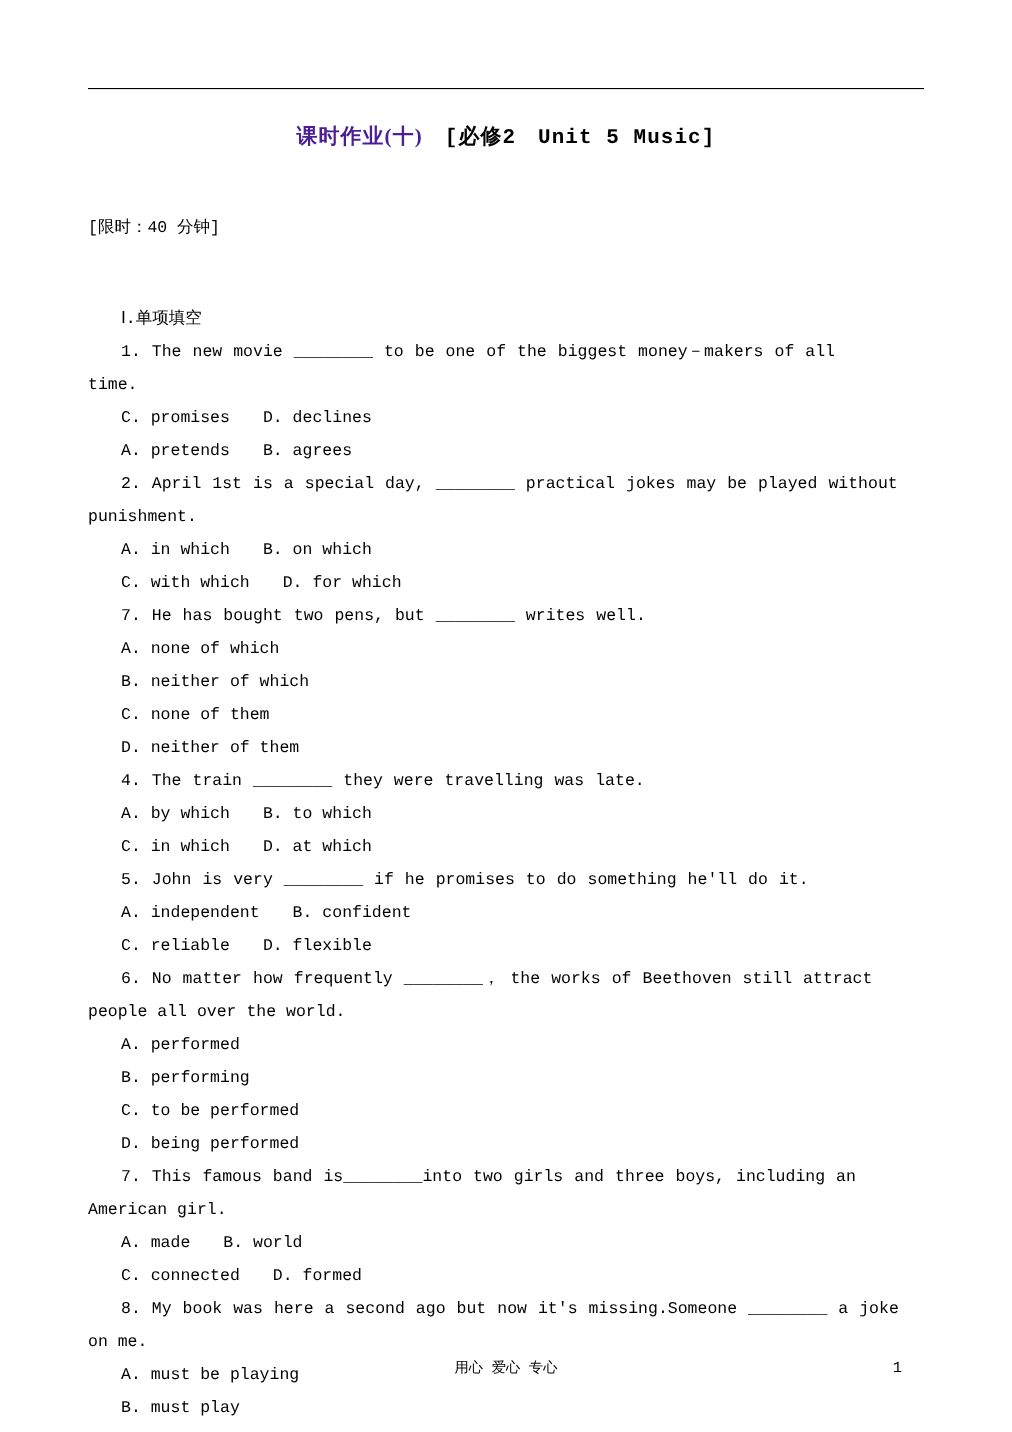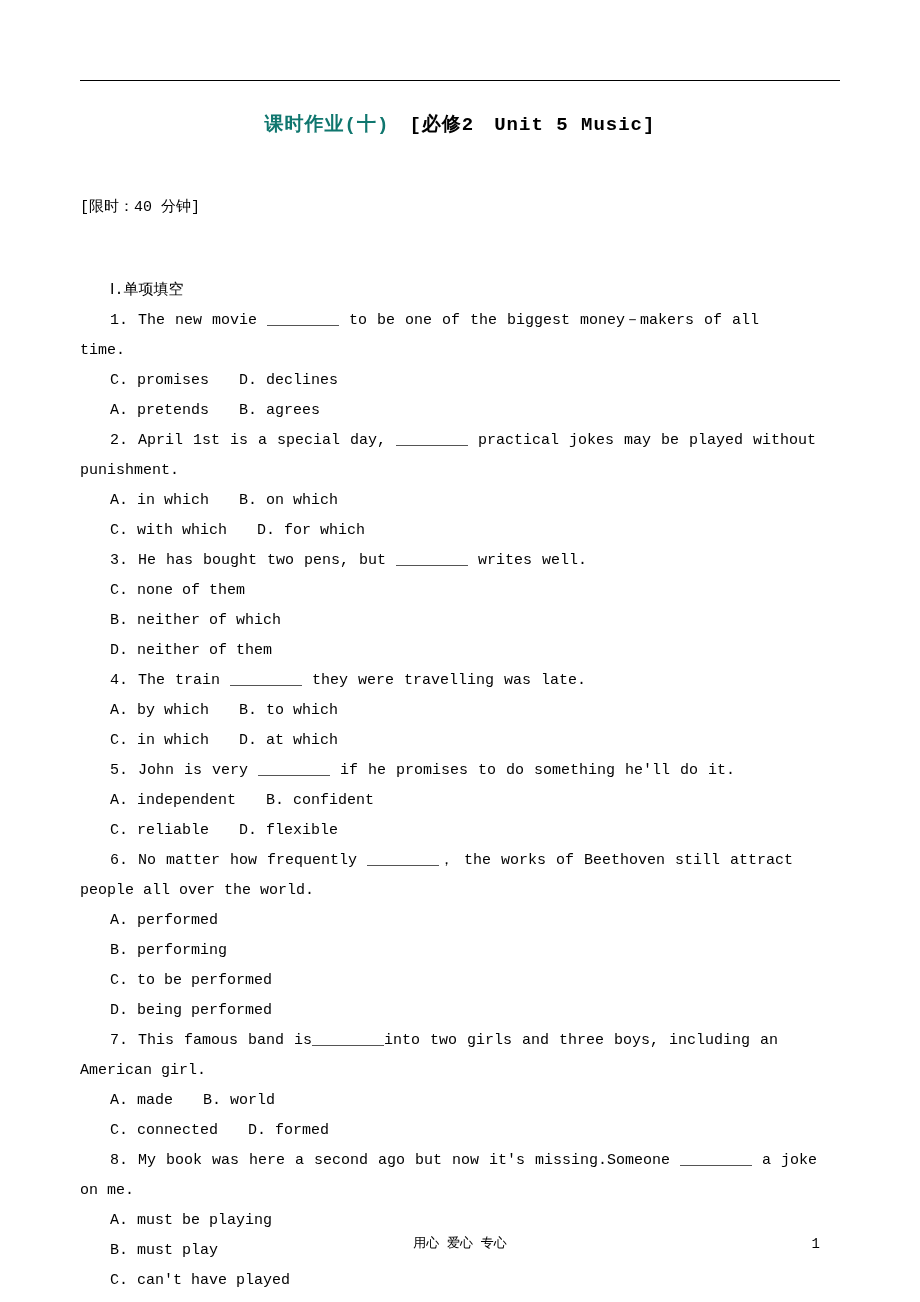--- a/index.html
+++ b/index.html
@@ -19,21 +19,22 @@
     width: 100%;
   }
   .title {
     text-align: center;
     font-weight: bold;
     font-size: 19px;
     margin-bottom: 60px;
     letter-spacing: 1px;
   }
   .title .red {
-    color: #0f766e;
+    color: #4c1d95;
+    font-family: Liberation Serif, serif;
   }
   .time-limit {
     text-align: left;
     margin-bottom: 60px;
     font-family: "SimSun", "宋体", "Courier New", monospace;
   }
   .content {
     line-height: 2.0;
     font-family: "Courier New", "SimSun", "宋体", monospace;
     font-size: 15px;
@@ -83,23 +84,24 @@
   <div class="q">1. The new movie ________ to be one of the biggest money－makers of all</div>
   <div class="cont">time.</div>
   <div class="opts">C. promises　　D. declines</div>
   <div class="opts">A. pretends　　B. agrees</div>
 
   <div class="q">2. April 1st is a special day, ________ practical jokes may be played without</div>
   <div class="cont">punishment.</div>
   <div class="opts">A. in which　　B. on which</div>
   <div class="opts">C. with which　　D. for which</div>
 
-  <div class="q">3. He has bought two pens, but ________ writes well.</div>
+  <div class="q">7. He has bought two pens, but ________ writes well.</div>
+  <div class="opts">A. none of which</div>
+  <div class="opts">B. neither of which</div>
   <div class="opts">C. none of them</div>
-  <div class="opts">B. neither of which</div>
   <div class="opts">D. neither of them</div>
 
   <div class="q">4. The train ________ they were travelling was late.</div>
   <div class="opts">A. by which　　B. to which</div>
   <div class="opts">C. in which　　D. at which</div>
 
   <div class="q">5. John is very ________ if he promises to do something he'll do it.</div>
   <div class="opts">A. independent　　B. confident</div>
   <div class="opts">C. reliable　　D. flexible</div>
 

